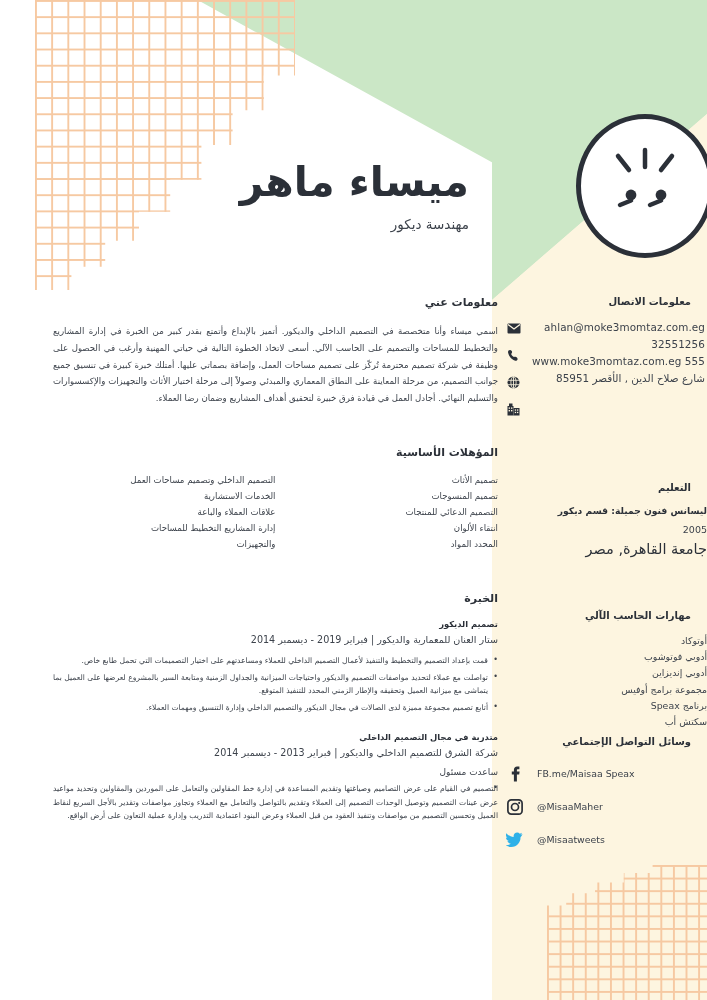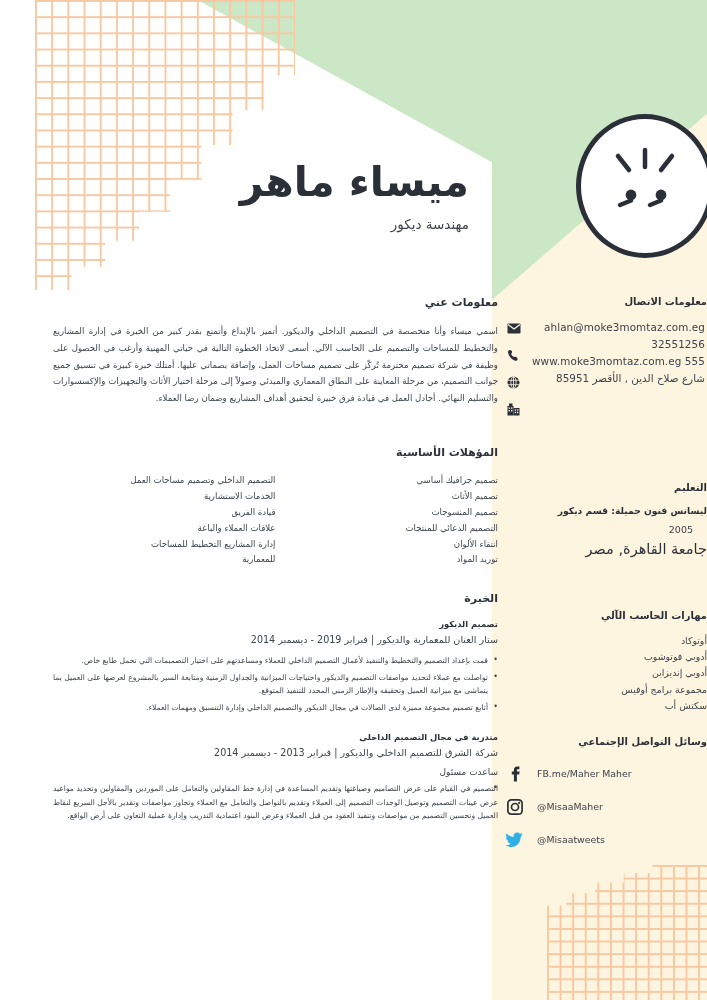--- a/index.html
+++ b/index.html
@@ -238,21 +238,21 @@
     top: 0;
     width: 215px;
     text-align: right;
     z-index: 11;
   }
   .side-title {
     font-size: 10px;
     font-weight: 700;
     color: #2b3038;
     letter-spacing: 0.4px;
-    margin: 0 0 12px 0;
+    margin: 0 16px 12px 0;
     padding-left: 16px;
   }
 
   .contact-list { }
   .contact-text {
     font-size: 10.4px;
     line-height: 1.62;
     color: #3c424b;
     text-align: right;
     direction: rtl;
@@ -278,21 +278,21 @@
   .edu-degree {
     font-size: 9.2px;
     font-weight: 700;
     color: #2b3038;
     margin: 0 0 8px 0;
     padding-left: 16px;
   }
   .edu-year {
     font-size: 9.5px;
     color: #3c424b;
-    margin: 0 14px 6px 0;
+    margin: 0 0 6px 0;
   }
   .edu-school {
     font-size: 14.5px;
     color: #2b3038;
     margin: 0;
     padding-left: 16px;
     letter-spacing: 0.4px;
   }
 
   .skill-list {
@@ -365,36 +365,34 @@
       <div style="position:absolute; right:0; top:296px; width:445px;">
         <h2 class="sec-title">معلومات عني</h2>
         <p class="about-body">اسمي ميساء وأنا متخصصة في التصميم الداخلي والديكور. أتميز بالإبداع وأتمتع بقدر كبير من الخبرة في إدارة المشاريع والتخطيط للمساحات والتصميم على الحاسب الآلي. أسعى لاتخاذ الخطوة التالية في حياتي المهنية وأرغب في الحصول على وظيفة في شركة تصميم محترمة تُركّز على تصميم مساحات العمل، وإضافة بصماتي عليها. أمتلك خبرة كبيرة في تنسيق جميع جوانب التصميم، من مرحلة المعاينة على النطاق المعماري والمبدئي وصولاً إلى مرحلة اختيار الأثاث والتجهيزات والإكسسوارات والتسليم النهائي. أجادل العمل في قيادة فرق خبيرة لتحقيق أهداف المشاريع وضمان رضا العملاء.</p>
       </div>
 
       <div style="position:absolute; right:0; top:446px; width:445px;">
         <h2 class="sec-title">المؤهلات الأساسية</h2>
         <div class="comp-wrap">
           <div class="comp-col left">
             <ul>
-              <li>تصميم جرافيك أساسي</li>
               <li>تصميم الأثاث</li>
               <li>تصميم المنسوجات</li>
               <li>التصميم الدعائي للمنتجات</li>
               <li>انتقاء الألوان</li>
-              <li>توريد المواد</li>
+              <li>المحدد المواد</li>
             </ul>
           </div>
           <div class="comp-col right">
             <ul>
               <li>التصميم الداخلي وتصميم مساحات العمل</li>
               <li>الخدمات الاستشارية</li>
-              <li>قيادة الفريق</li>
               <li>علاقات العملاء والباعة</li>
               <li>إدارة المشاريع التخطيط للمساحات</li>
-              <li>للمعمارية</li>
+              <li>والتجهيزات</li>
             </ul>
           </div>
         </div>
       </div>
 
       <div style="position:absolute; right:0; top:592px; width:445px;">
         <h2 class="sec-title">الخبرة</h2>
 
         <div class="job" style="margin-bottom:14px;">
           <div class="job-title">تصميم الديكور</div>
@@ -475,29 +473,30 @@
         <div class="edu-school">جامعة القاهرة, مصر</div>
       </div>
 
       <div style="position:absolute; right:0; top:610px; width:215px;">
         <h2 class="side-title">مهارات الحاسب الآلي</h2>
         <ul class="skill-list">
           <li>أوتوكاد</li>
           <li>أدوبي فوتوشوب</li>
           <li>أدوبي إنديزاين</li>
           <li>مجموعة برامج أوفيس</li>
+          <li>برنامج Speax</li>
           <li>سكتش أب</li>
         </ul>
       </div>
 
       <div style="position:absolute; right:0; top:736px; width:215px;">
         <h2 class="side-title">وسائل التواصل الإجتماعي</h2>
 
         <div class="social-row" style="margin-top:18px;">
-          <span class="social-handle">FB.me/Maher Maher</span>
+          <span class="social-handle">FB.me/Maisaa Speax</span>
           <span class="social-ico">
             <svg width="16" height="16" viewBox="0 0 16 16">
                 <path d="M10.6 3.2 H12.4 V0.4 H10.1 C8.1 0.4 6.9 1.7 6.9 3.7 V5.6 H4.8 V8.5 H6.9 V15.6 H9.9 V8.5 H12.2 L12.6 5.6 H9.9 V4.1 C9.9 3.5 10.1 3.2 10.6 3.2 Z" fill="#2b3038"></path>
               </svg>
           </span>
         </div>
 
         <div class="social-row">
           <span class="social-handle">@MisaaMaher</span>
           <span class="social-ico">

